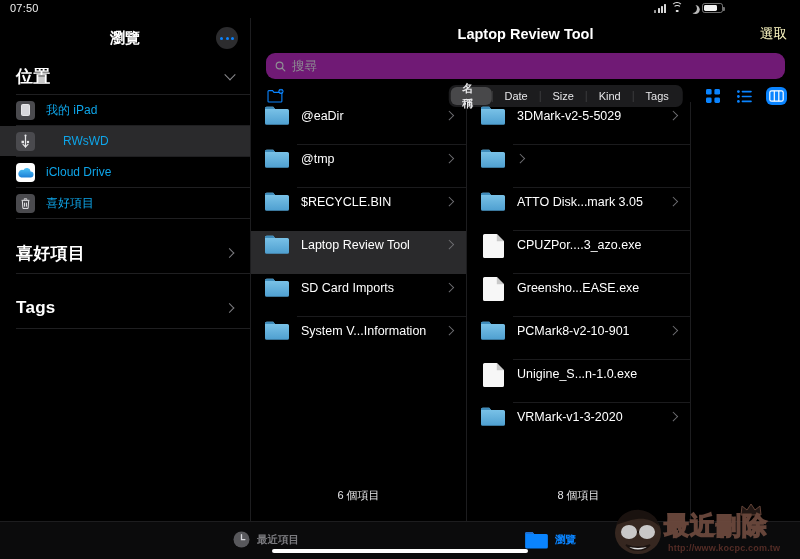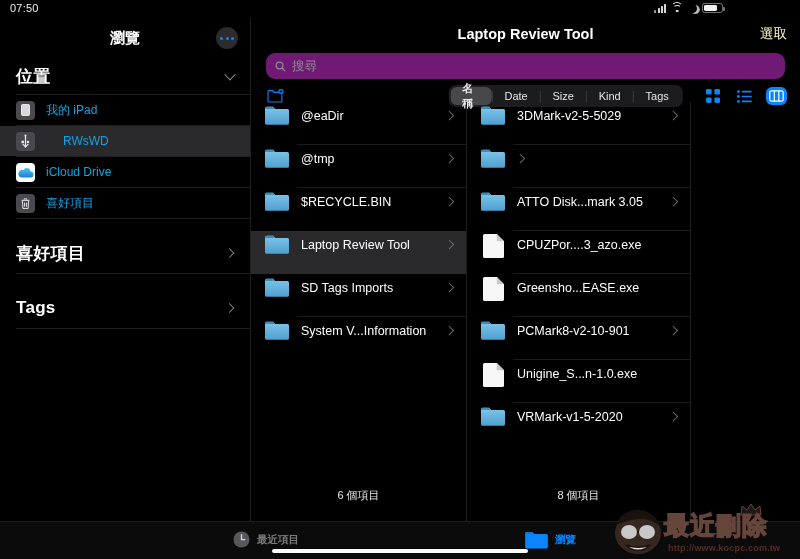--- a/index.html
+++ b/index.html
@@ -435,21 +435,21 @@
           <span class="rule"></span>
         </div>
 
         <div class="row">
           <span class="ico">
             <svg width="24" height="21" viewBox="0 0 24 21">
               <path fill="url(#f1)" d="M0 3.4A1.6 1.6 0 0 1 1.6 1.8h6.6l1.8 2.2H22.4A1.6 1.6 0 0 1 24 5.6v12.6a1.6 1.6 0 0 1-1.6 1.6H1.6A1.6 1.6 0 0 1 0 18.2z"></path>
               <path fill="#3f8cbb" d="M0 3.4A1.6 1.6 0 0 1 1.6 1.8h6.6l1.8 2.2H0z"></path>
               </svg>
           </span>
-          <span class="row-name">SD Tags Imports</span>
+          <span class="row-name">SD Card Imports</span>
           <span class="r-chev"></span>
           <span class="rule"></span>
         </div>
 
         <div class="row">
           <span class="ico">
             <svg width="24" height="21" viewBox="0 0 24 21">
               <path fill="url(#f1)" d="M0 3.4A1.6 1.6 0 0 1 1.6 1.8h6.6l1.8 2.2H22.4A1.6 1.6 0 0 1 24 5.6v12.6a1.6 1.6 0 0 1-1.6 1.6H1.6A1.6 1.6 0 0 1 0 18.2z"></path>
               <path fill="#3f8cbb" d="M0 3.4A1.6 1.6 0 0 1 1.6 1.8h6.6l1.8 2.2H0z"></path>
               </svg>
@@ -542,21 +542,21 @@
           <span class="rule"></span>
         </div>
 
         <div class="row">
           <span class="ico">
             <svg width="24" height="21" viewBox="0 0 24 21">
               <path fill="url(#f1)" d="M0 3.4A1.6 1.6 0 0 1 1.6 1.8h6.6l1.8 2.2H22.4A1.6 1.6 0 0 1 24 5.6v12.6a1.6 1.6 0 0 1-1.6 1.6H1.6A1.6 1.6 0 0 1 0 18.2z"></path>
               <path fill="#3f8cbb" d="M0 3.4A1.6 1.6 0 0 1 1.6 1.8h6.6l1.8 2.2H0z"></path>
               </svg>
           </span>
-          <span class="row-name">VRMark-v1-5-2020</span>
+          <span class="row-name">VRMark-v1-3-2020</span>
           <span class="r-chev"></span>
         </div>
 
         <div class="count">8 個項目</div>
       </div>
 
       <div class="col c3"></div>
     </div>
   </div>
 

